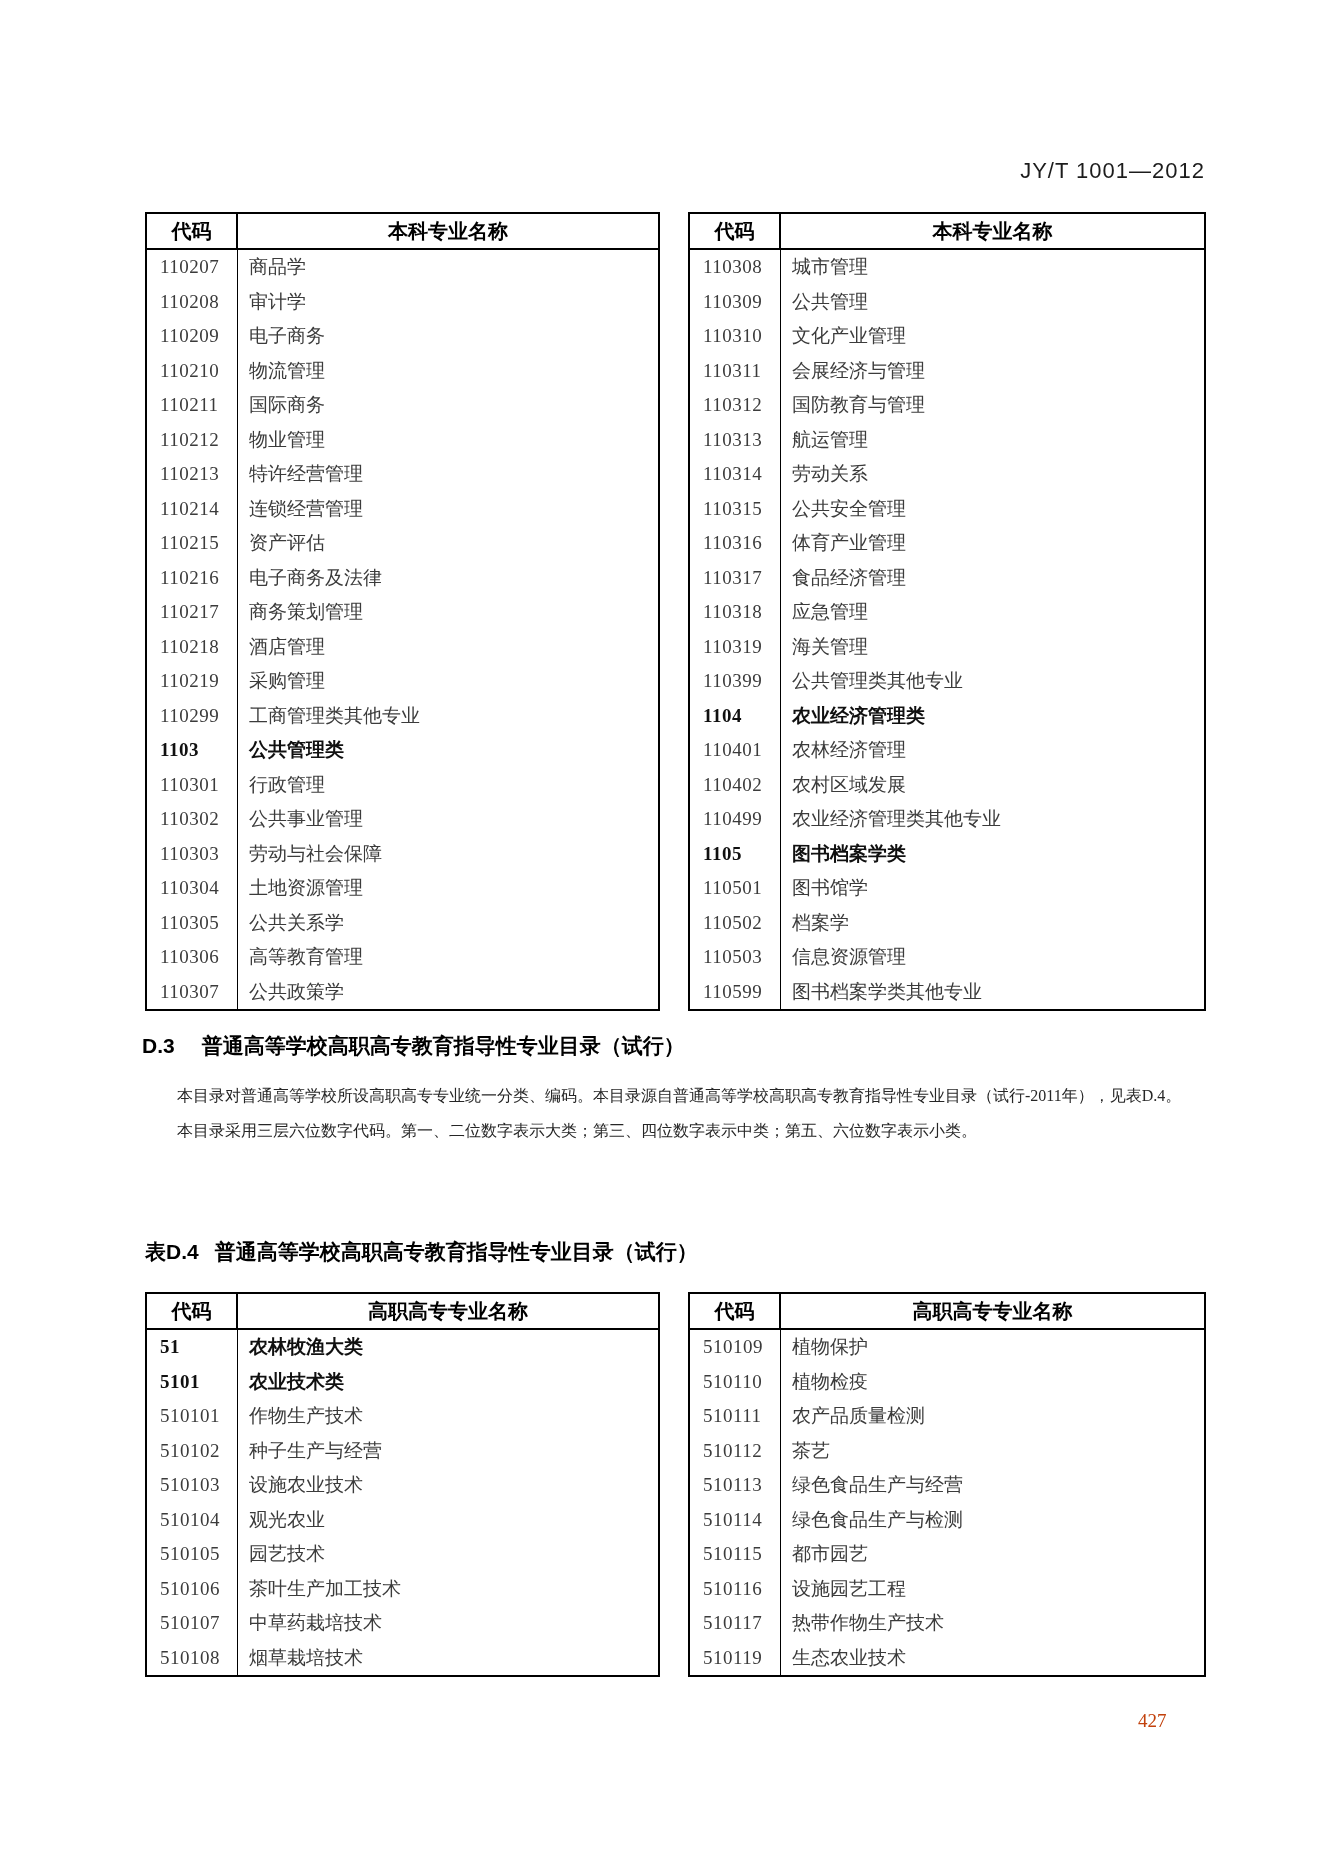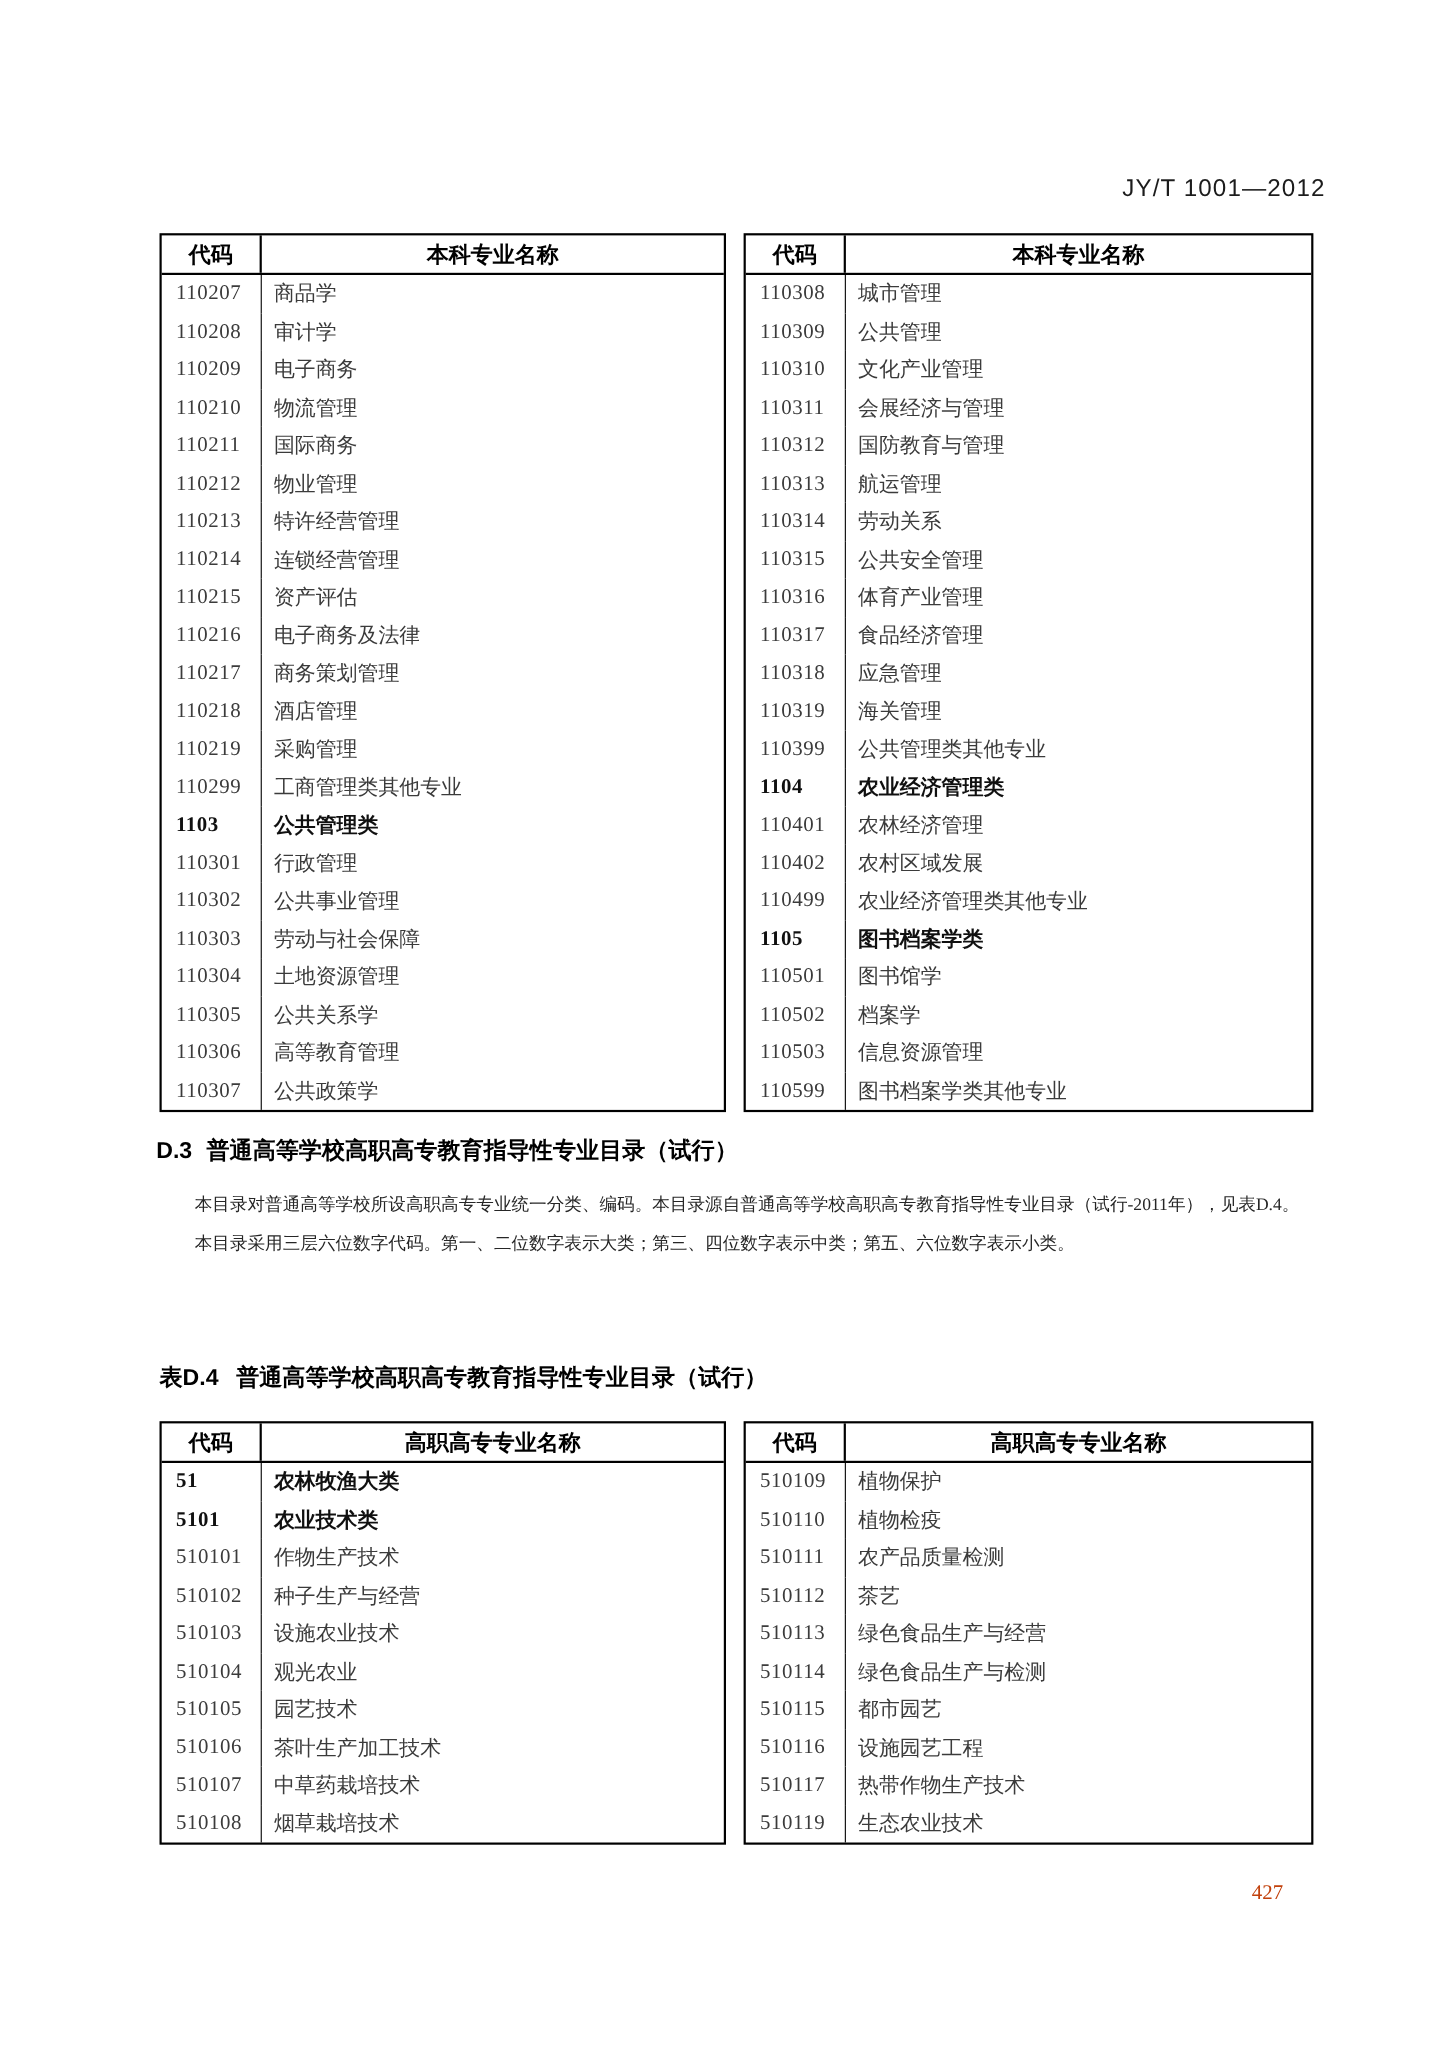--- a/index.html
+++ b/index.html
@@ -10,21 +10,21 @@
     margin:0 auto;
     font-family:"Liberation Serif","DejaVu Serif",serif;
     color:#2e2e2e;
     overflow:hidden;
   }
   .std-number{
     position:absolute;top:158px;right:118px;
     font-family:"Liberation Sans","DejaVu Sans",sans-serif;
     font-size:22px;font-weight:500;color:#1c1c1c;letter-spacing:1px;
   }
-  .tables-row{position:absolute;left:145px;display:flex;gap:16px;}
+  .tables-row{position:absolute;left:145px;display:flex;gap:28px;}
   .tables-top{top:212px;}
   .tables-bottom{top:1292px;}
   .tbl{border:2px solid #000;box-sizing:border-box;background:#fff;}
   .tbl-left{width:515px;}
   .tbl-right{width:518px;}
   .tbl-header{
     display:flex;height:34px;border-bottom:2px solid #000;
     font-family:"Liberation Sans","DejaVu Sans",sans-serif;
     font-weight:700;font-size:20px;color:#000;
   }
@@ -45,21 +45,21 @@
   .row.bold .name{
     font-weight:700;
     font-family:"Liberation Sans","DejaVu Sans",sans-serif;
     font-size:19px;
   }
   .section-heading{
     position:absolute;left:142px;top:1032px;
     font-family:"Liberation Sans","DejaVu Sans",sans-serif;
     font-weight:700;font-size:21px;color:#000;
   }
-  .section-heading .sec-num{margin-right:13px;}
+  .section-heading .sec-num{margin-right:27px;}
   .body-text{
     position:absolute;left:145px;top:1078px;width:1062px;
     font-size:16px;line-height:35px;text-align:justify;color:#262626;
   }
   .body-text p{margin:0;text-indent:2em;}
   .table-caption{
     position:absolute;left:145px;top:1238px;width:1062px;
     text-align:left;
     font-family:"Liberation Sans","DejaVu Sans",sans-serif;
     font-weight:700;font-size:21px;color:#000;

